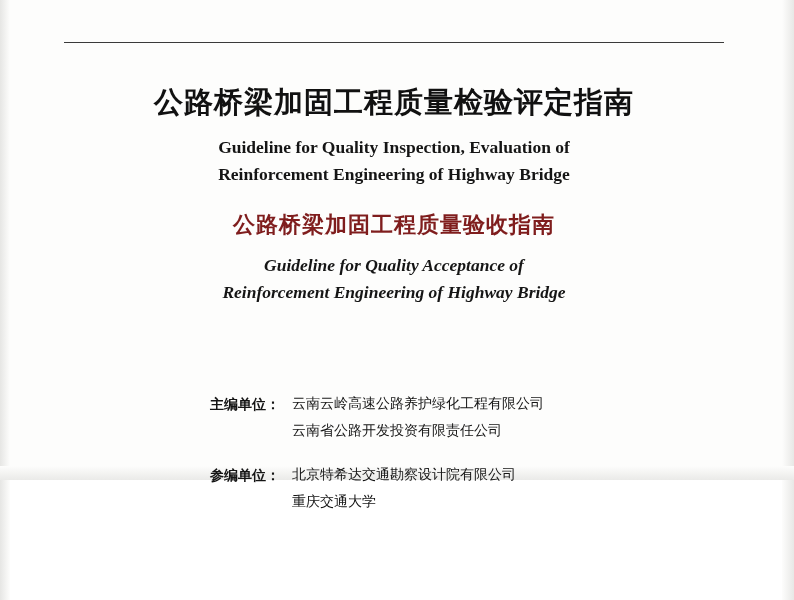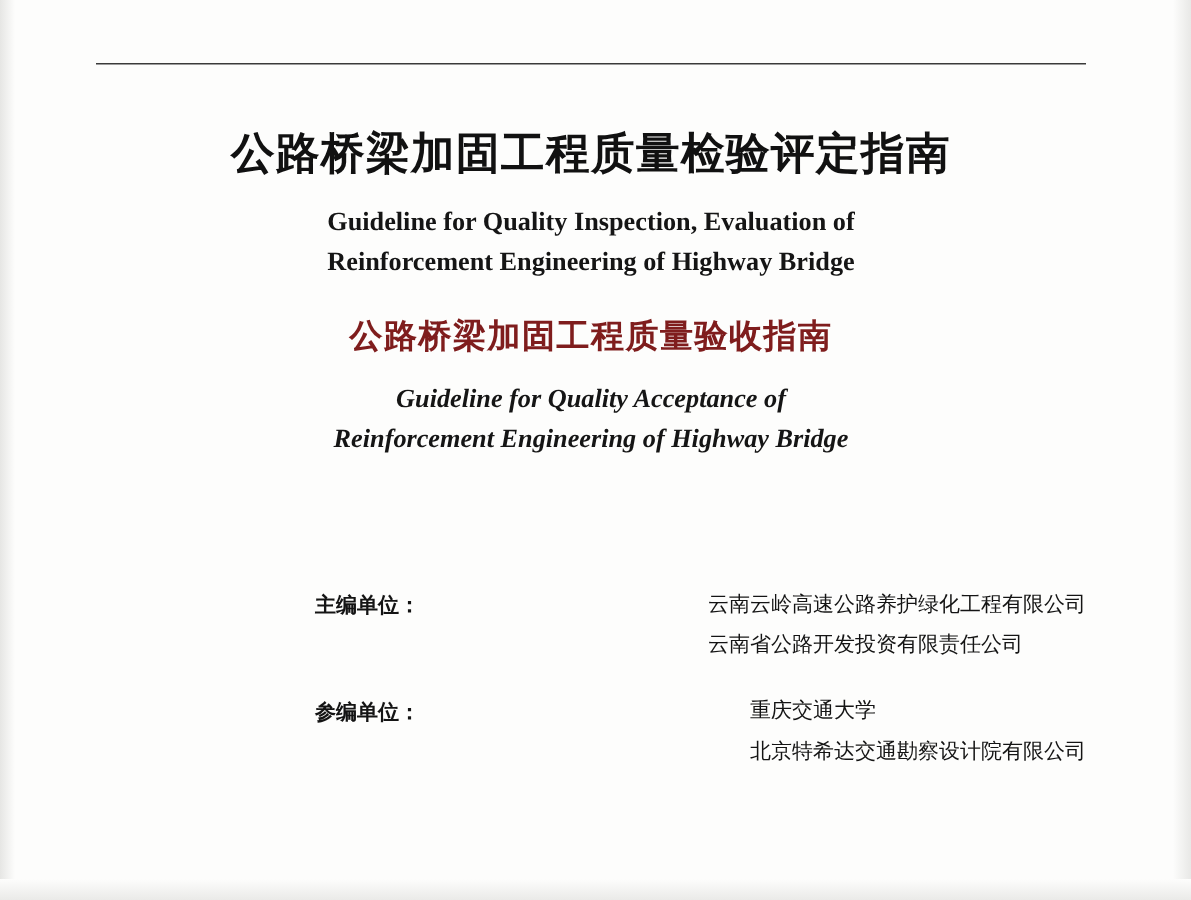--- a/index.html
+++ b/index.html
@@ -10,21 +10,21 @@
     width: 794px;
     height: 600px;
     background: #ffffff;
     font-family: "Liberation Serif", serif;
     color: #161616;
     overflow: hidden;
   }
   .page {
     position: relative;
     width: 794px;
-    height: 600px;
+    height: 480px;
     background: #fdfdfc;
   }
   
   .scan-edge-left {
     position: absolute;
     left: 0; top: 0;
     width: 10px; height: 600px;
     background: linear-gradient(to right, #e6e6e4, #fdfdfc);
   }
   .scan-edge-right {
@@ -98,21 +98,20 @@
     display: block;
   }
   .org-block {
     margin-top: 84px;
     padding-left: 146px;
   }
   .org-group {
     display: flex;
     align-items: flex-start;
     margin-bottom: 18px;
-    justify-content: space-between;
   }
   .org-label {
     font-family: "DejaVu Sans", sans-serif;
     font-weight: bold;
     font-size: 14px;
     color: #141414;
     white-space: nowrap;
     padding-top: 1px;
     line-height: 1.9;
   }
@@ -161,21 +160,21 @@
         <div class="org-label">主编单位：</div>
         <div class="org-values">
           <div class="org-value">云南云岭高速公路养护绿化工程有限公司</div>
           <div class="org-value">云南省公路开发投资有限责任公司</div>
         </div>
       </div>
 
       <div class="org-group">
         <div class="org-label">参编单位：</div>
         <div class="org-values">
+          <div class="org-value">北京特希达交通勘察设计院有限公司</div>
           <div class="org-value">重庆交通大学</div>
-          <div class="org-value">北京特希达交通勘察设计院有限公司</div>
         </div>
       </div>
 
     </div>
 
   </div>
 </div>
 
 </body></html>

